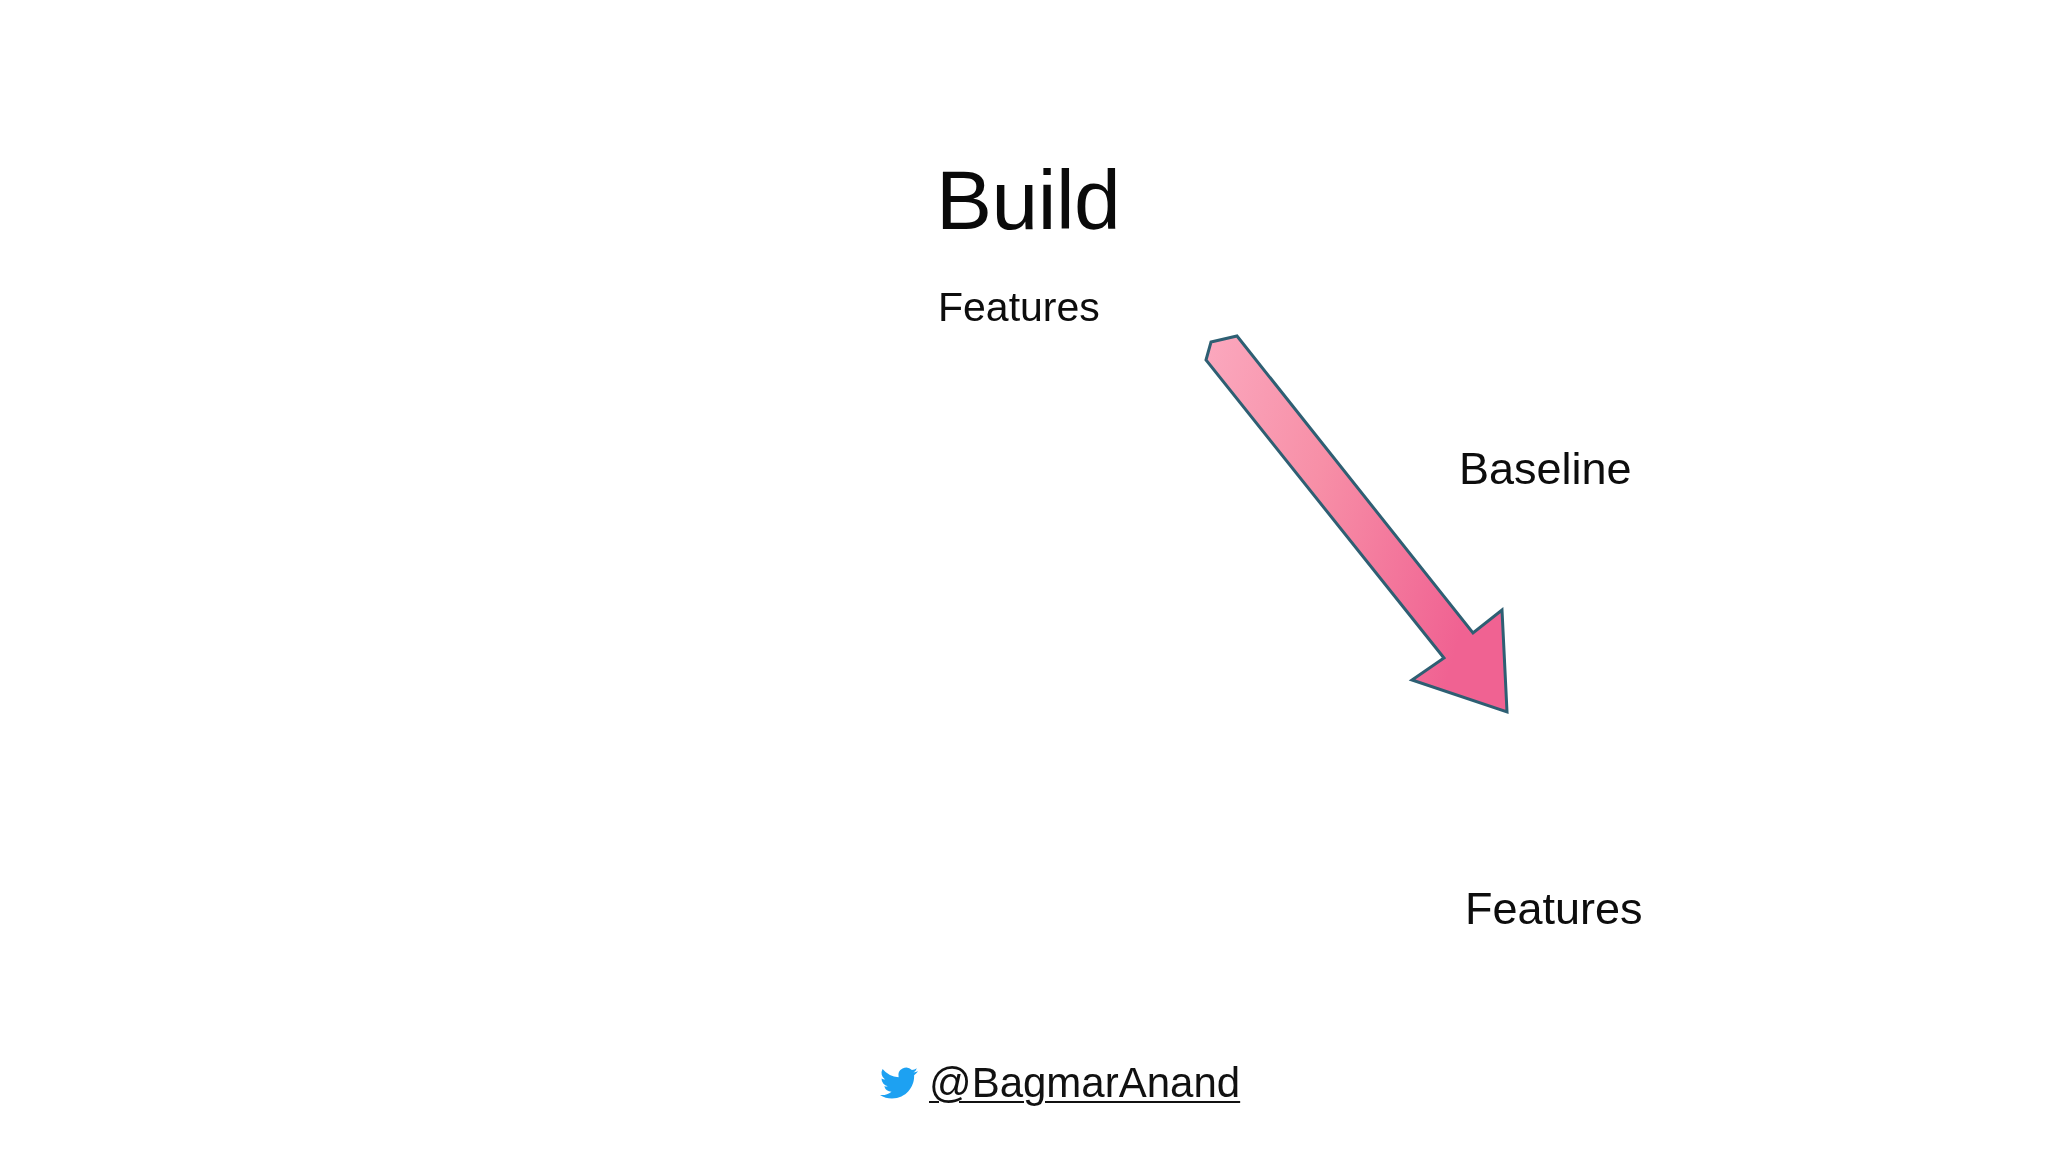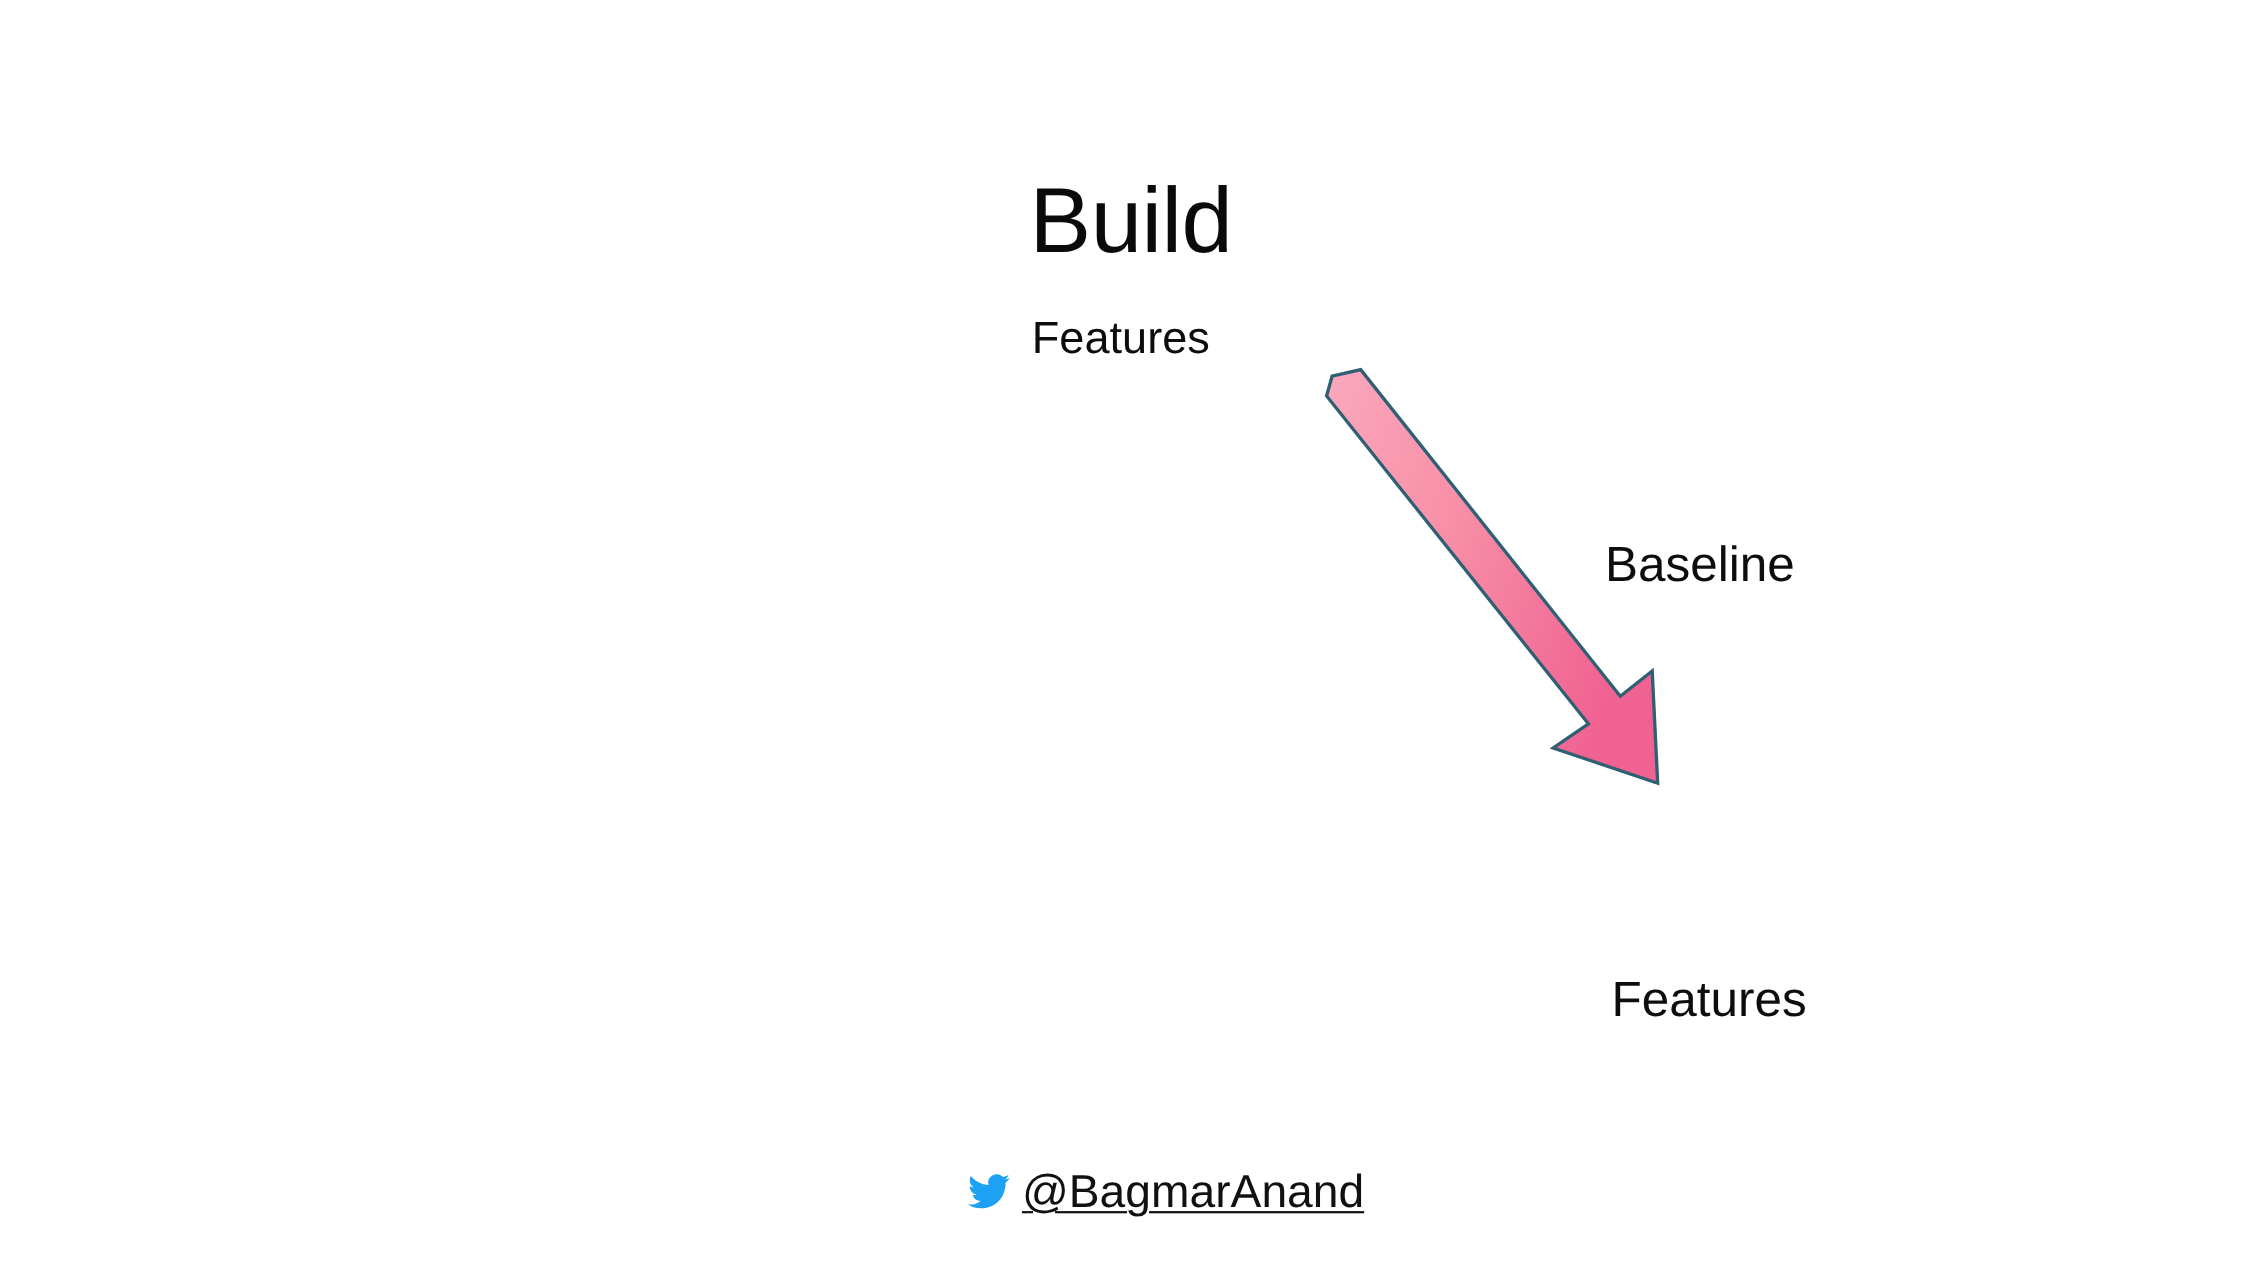--- a/index.html
+++ b/index.html
@@ -51,21 +51,21 @@
     top: 158px;
     font-size: 84px;
   }
   #build-sub {
     left: 938px;
     top: 287px;
     font-size: 41px;
   }
   #baseline-label {
     left: 1459px;
-    top: 490px;
+    top: 446px;
     font-size: 45px;
   }
   #measure-title {
     left: 1385px;
     top: 768px;
     font-size: 80px;
   }
   #measure-sub {
     left: 1465px;
     top: 886px;

